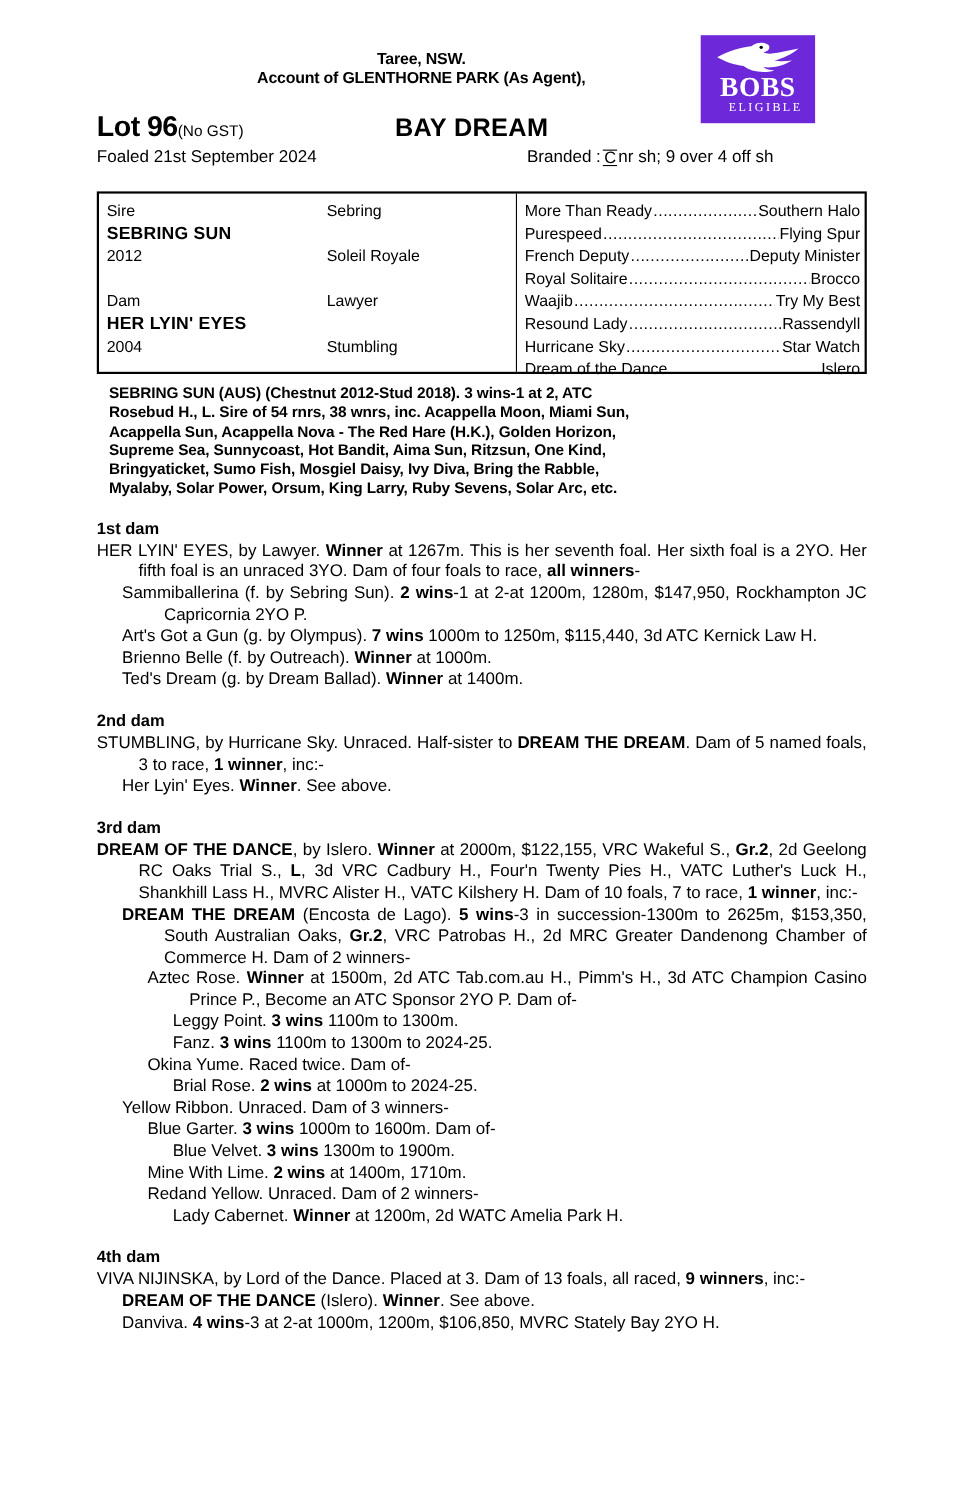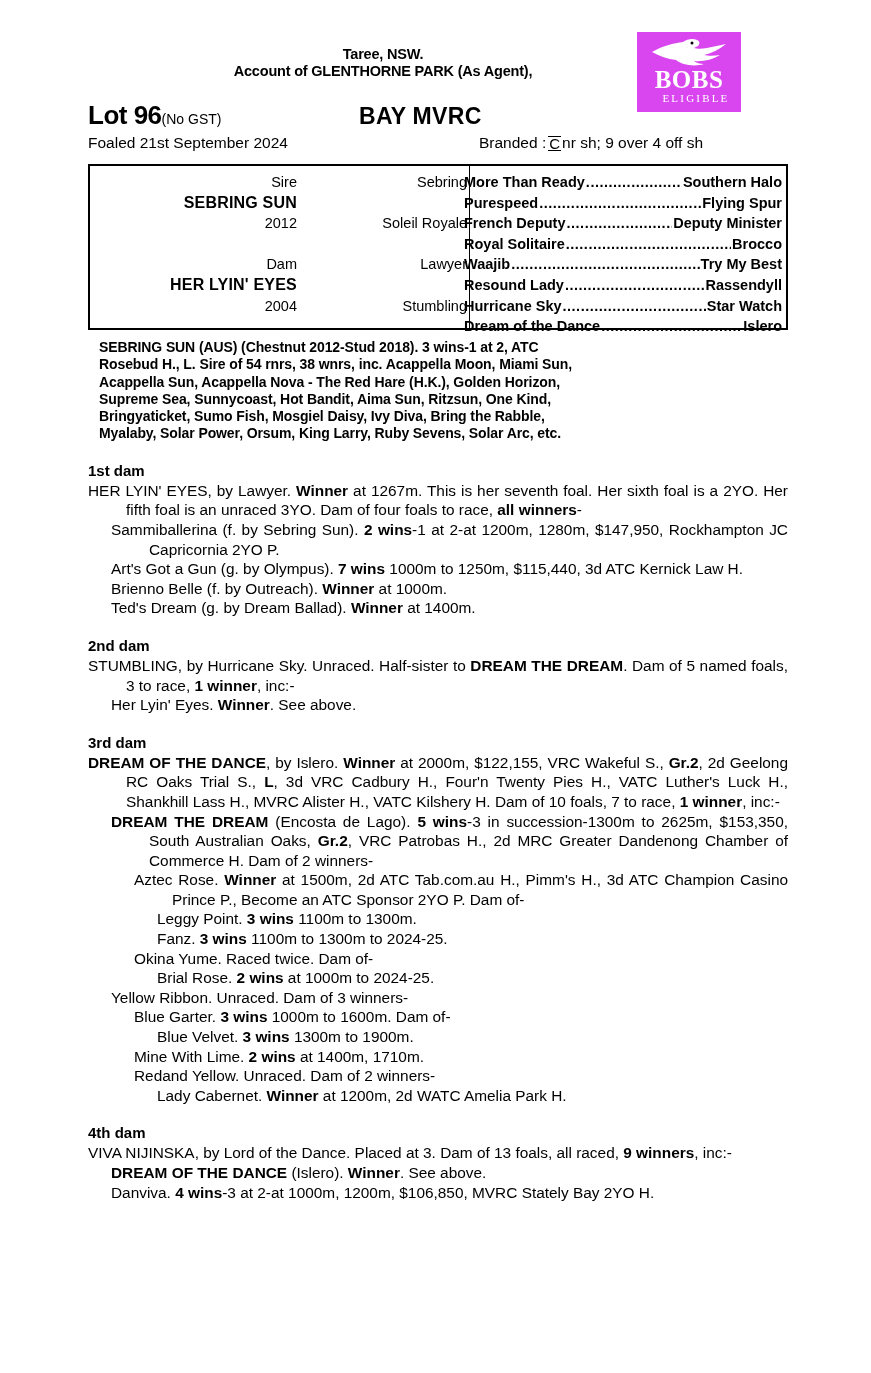--- a/index.html
+++ b/index.html
@@ -39,21 +39,21 @@
     font-size: 14.5px;
     line-height: 17px;
     letter-spacing: -0.2px;
   }
   .bobs-logo {
     position: absolute;
     left: 549px;
     top: 32px;
     width: 104px;
     height: 80px;
-    background: #d946ef;
+    background: #6d28d9;
     color: #ffffff;
     text-align: center;
     overflow: hidden;
   }
   .bobs-logo .horse {
     display: block;
     margin: 5px auto 0;
     width: 78px;
     height: 30px;
   }
@@ -129,38 +129,37 @@
     line-height: 13px;
     font-size: 15px;
     padding: 0 1px;
     margin: 0 1px 0 2px;
     position: relative;
     top: 1px;
   }
 
   
   .ped-table {
-    margin-top: 6px;
+    margin-top: 16px;
     border: 2.4px solid #000;
     height: 166px;
     position: relative;
     box-sizing: border-box;
-    text-align: right;
   }
   .ped-col-sire,
   .ped-col-gp,
   .ped-col-gg {
     position: absolute;
     top: 6px;
     font-size: 14.5px;
     line-height: 20.6px;
   }
   .ped-col-sire { left: 7px;   width: 200px; }
   .ped-col-gp   { left: 207px; width: 170px; }
-  .ped-col-gg   { left: 374px; right: 4px; font-weight: bold; }
+  .ped-col-gg   { left: 387px; right: 4px; }
   .ped-divider {
     position: absolute;
     left: 379px;
     top: 0;
     bottom: 0;
     width: 1.4px;
     background: #000;
   }
   .ped-name {
     font-weight: bold;
@@ -236,21 +235,21 @@
       </svg>
       <span class="bobs-word">BOBS</span>
       <span class="bobs-sub">ELIGIBLE</span>
     </div>
   </div>
 
   <div class="title-row">
     <div class="lot-label">
       <span>Lot 96</span><span class="lot-gst">(No GST)</span>
     </div>
-    <div class="colour-sex">BAY MVRC</div>
+    <div class="colour-sex">BAY DREAM</div>
   </div>
 
   <div class="foaled-row">
     <span class="foaled-text">Foaled 21st September 2024</span>
     <span class="branded-text">
       <span>Branded :</span><span class="brand-mark">C</span><span>nr sh; 9 over 4 off sh</span>
     </span>
   </div>
 
   <div class="ped-table">

